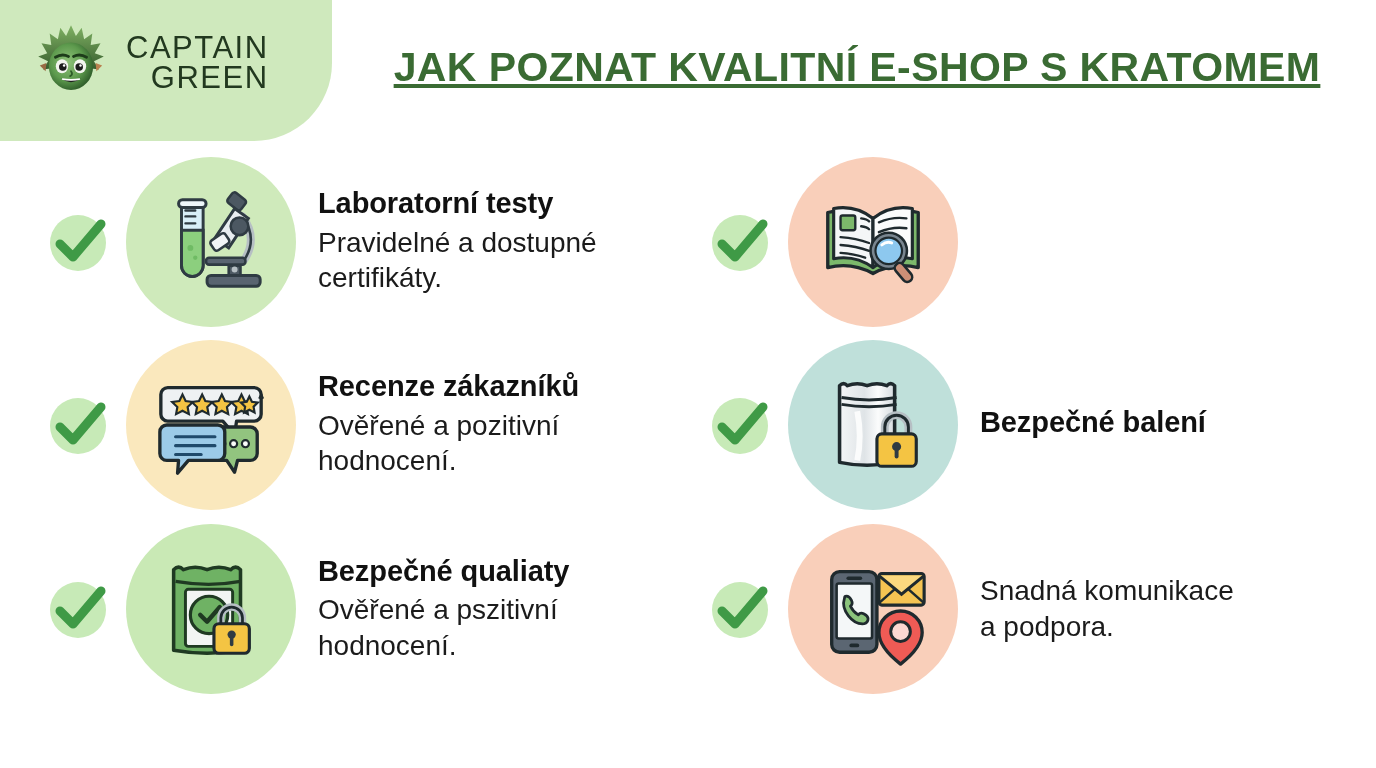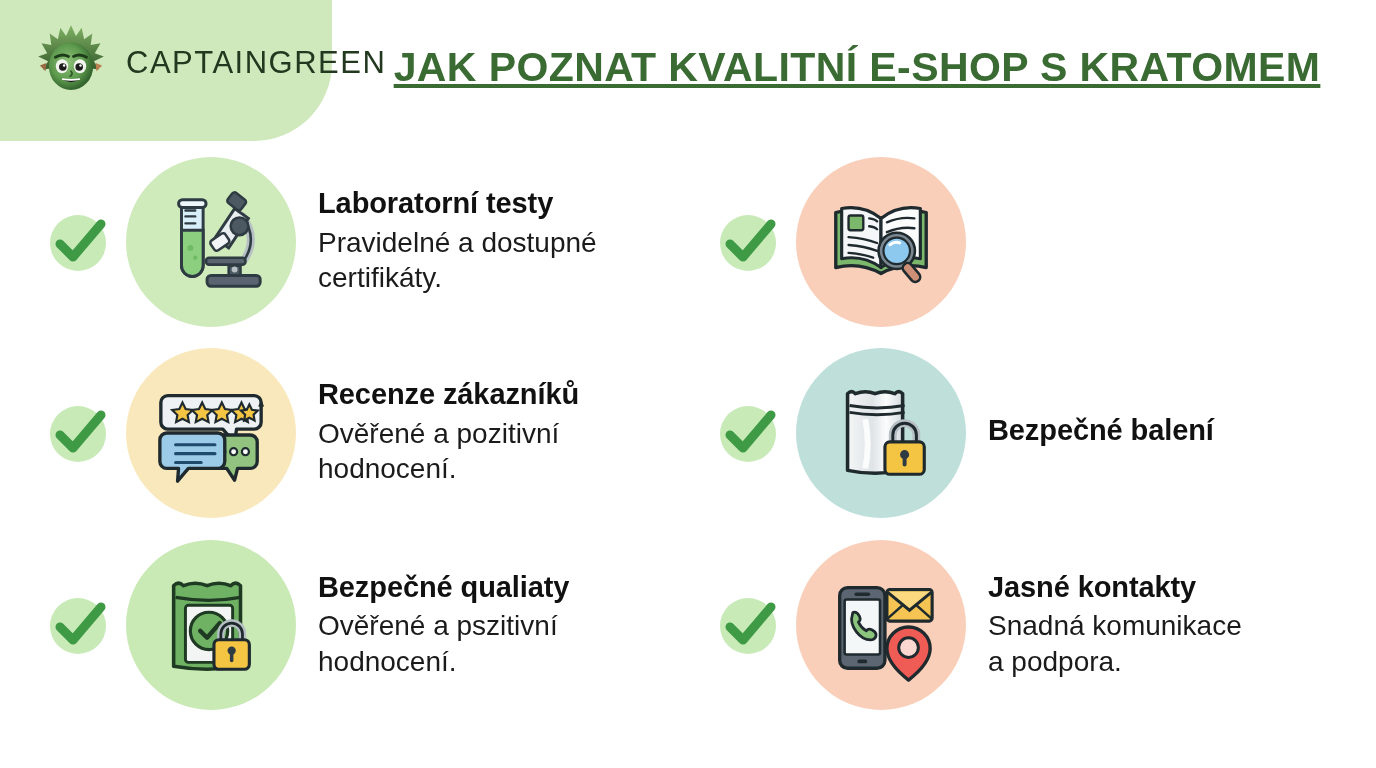--- a/index.html
+++ b/index.html
@@ -41,22 +41,23 @@
     gap: 14px;
   }
   .mascot {
     width: 82px;
     height: 82px;
     flex: 0 0 auto;
     display: block;
   }
   .brand-words {
     display: flex;
-    flex-direction: row;
+    flex-direction: column;
     line-height: 0.96;
+    align-items: flex-end;
   }
   .brand-words span {
     font-family: "Liberation Sans", "DejaVu Sans", sans-serif;
     font-size: 31px;
     letter-spacing: 1.5px;
     color: #22391f;
     font-weight: 400;
   }
   .page-title {
     position: absolute;
@@ -75,21 +76,20 @@
   
   .grid {
     position: absolute;
     top: 150px;
     left: 0;
     width: 1324px;
     height: 560px;
     display: grid;
     grid-template-columns: 688px 688px;
     grid-template-rows: 183px 183px 186px;
-    gap: 8px;
   }
   .item {
     display: flex;
     align-items: center;
     padding-left: 48px;
     box-sizing: border-box;
   }
 
   
   .check {
@@ -406,19 +406,18 @@
 
         <rect x="66" y="24" width="46" height="32" rx="3" fill="#f6c452" stroke="#1f2a2e" stroke-width="3.2"></rect>
         <path d="M66 26 l23 19 l23 -19" fill="#fcd97f" stroke="#1f2a2e" stroke-width="3"></path>
         <path d="M66 54 l17 -15 M112 54 l-17 -15" stroke="#1f2a2e" stroke-width="2.6"></path>
 
         <path d="M88 62 a22 22 0 0 1 22 22 q0 15 -22 32 q-22 -17 -22 -32 a22 22 0 0 1 22 -22 z" fill="#ef5b55" stroke="#1f2a2e" stroke-width="3.4" stroke-linejoin="round"></path>
         <circle cx="88" cy="83" r="10" fill="#fbd7d2" stroke="#1f2a2e" stroke-width="3"></circle>
       </svg>
     </div>
     <div class="text">
-      <div class="item-title">Jasné kontakty</div>
       <div class="item-desc">Snadná komunikace
 a podpora.</div>
     </div>
   </div>
 
 </div>
 
 </body></html>

